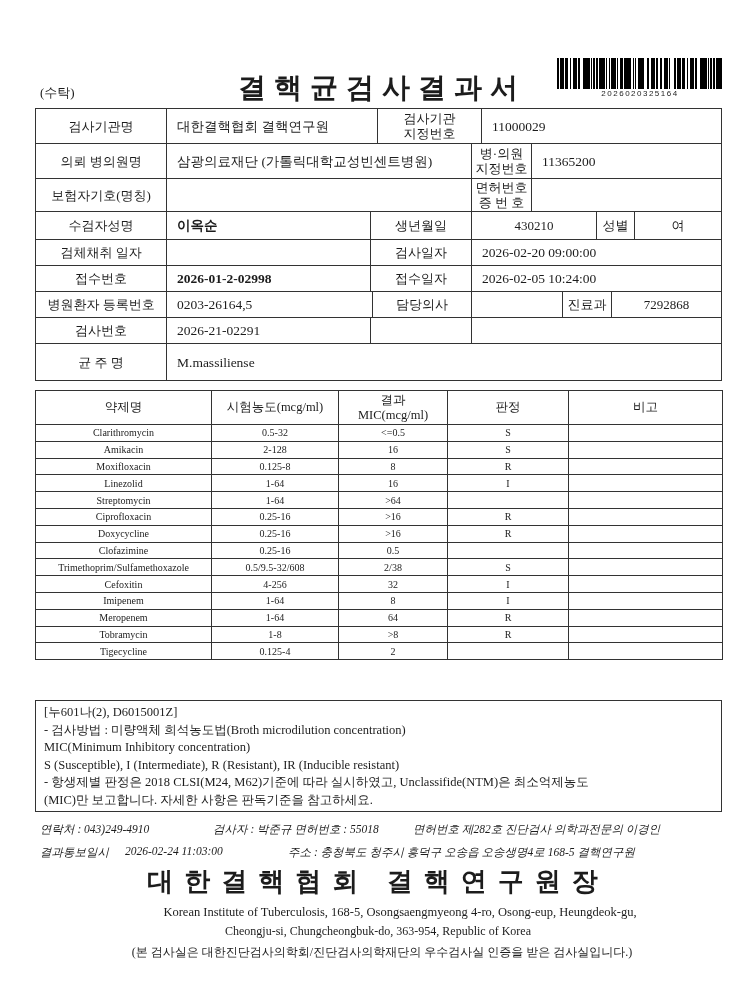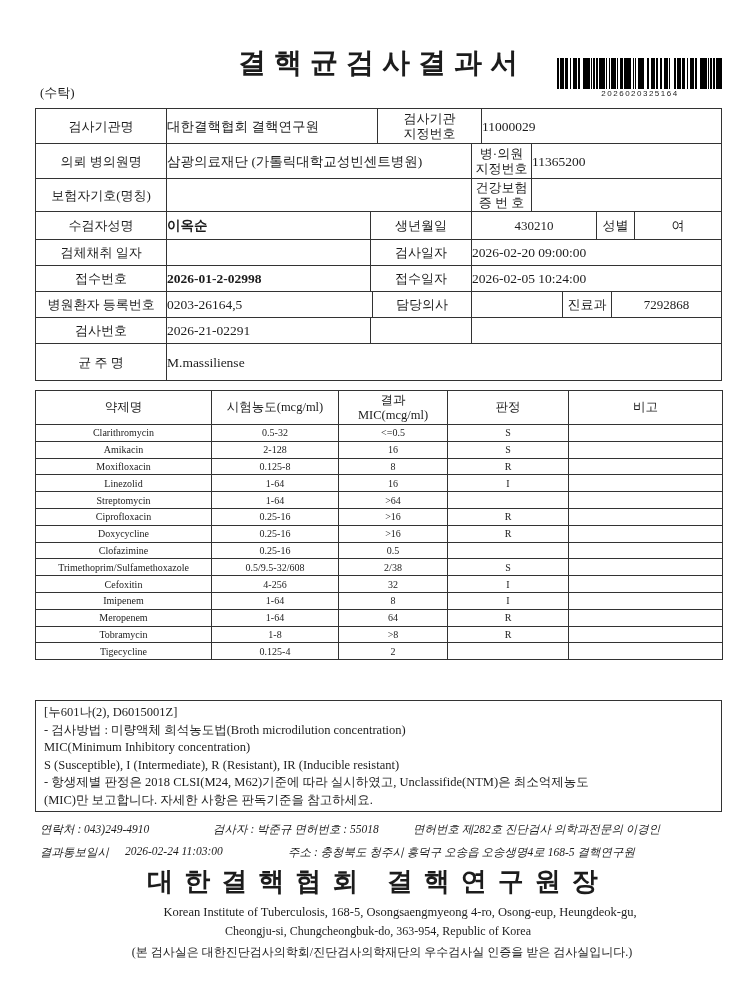--- a/index.html
+++ b/index.html
@@ -5,39 +5,39 @@
   * { margin:0; padding:0; box-sizing:border-box; }
   html,body { background:#888; }
   .page {
     position:relative; width:756px; height:1001px; margin:0 auto;
     background:#fff; color:#1c1c1c; overflow:hidden;
     font-family:"Liberation Serif","DejaVu Serif",serif;
   }
   
   .consign { position:absolute; left:40px; top:84px; font-size:13px; }
   .doc-title {
-    position:absolute; left:0; right:0; top:44px; text-align:center;
+    position:absolute; left:0; right:0; top:69px; text-align:center;
     font-size:28px; font-weight:bold; letter-spacing:8px; text-indent:8px;
   }
   .barcode-wrap { position:absolute; left:557px; top:58px; width:166px; text-align:center; }
   .barcode {
     height:31px; width:166px;
     background:
       repeating-linear-gradient(90deg,#000 0 2px,rgba(255,255,255,0) 2px 4px,#000 4px 5px,rgba(255,255,255,0) 5px 9px),
       repeating-linear-gradient(90deg,#000 0 1px,#fff 1px 3px,#000 3px 7px,#fff 7px 8px,#000 8px 9px,#fff 9px 13px);
   }
   .barcode-num { font-size:8px; letter-spacing:1.5px; font-family:"Liberation Sans",sans-serif; color:#222; }
   
   .itab { position:absolute; left:35px; top:108px; width:687px; border:1.5px solid #333; }
   .irow { display:flex; border-bottom:1px solid #333; }
   .irow:last-child { border-bottom:none; }
   .c { display:flex; align-items:center; justify-content:center; text-align:center;
        font-size:13px; white-space:pre-line; line-height:15px; }
   .c + .c { border-left:1px solid #333; }
-  .v { justify-content:flex-start; text-align:left; font-size:13.5px; }
+  .v { justify-content:flex-start; text-align:left; padding-left:10px; font-size:13.5px; }
   .grow { flex:1; }
   .b { font-weight:bold; }
   .h35 { height:35px; } .h33 { height:33px; } .h28 { height:28px; } .h26 { height:26px; } .h36 { height:36px; }
   
   .dtab { position:absolute; left:35px; top:390px; width:687px; border-collapse:collapse;
           font-size:10px; table-layout:fixed; }
   .dtab th, .dtab td { border:1px solid #333; text-align:center; padding:0; }
   .dtab th { height:34px; font-size:12.5px; font-weight:normal; white-space:pre-line; line-height:15px; }
   .dtab td { height:16.8px; color:#222; }
   .dtab { border:1.5px solid #333; }
@@ -86,21 +86,21 @@
     <div class="irow h35">
       <div class="c" style="width:130px">의뢰 병의원명</div>
       <div class="c v" style="width:305px">삼광의료재단 (가톨릭대학교성빈센트병원)</div>
       <div class="c" style="width:60px">병·의원
 지정번호</div>
       <div class="c v grow">11365200</div>
     </div>
     <div class="irow h33">
       <div class="c" style="width:130px">보험자기호(명칭)</div>
       <div class="c v" style="width:305px"></div>
-      <div class="c" style="width:60px">건강보험
+      <div class="c" style="width:60px">면허번호
 증 번 호</div>
       <div class="c v grow"></div>
     </div>
     <div class="irow h28">
       <div class="c" style="width:130px">수검자성명</div>
       <div class="c v b" style="width:204px">이옥순</div>
       <div class="c" style="width:101px">생년월일</div>
       <div class="c" style="width:125px">430210</div>
       <div class="c" style="width:38px">성별</div>
       <div class="c grow">여</div>

